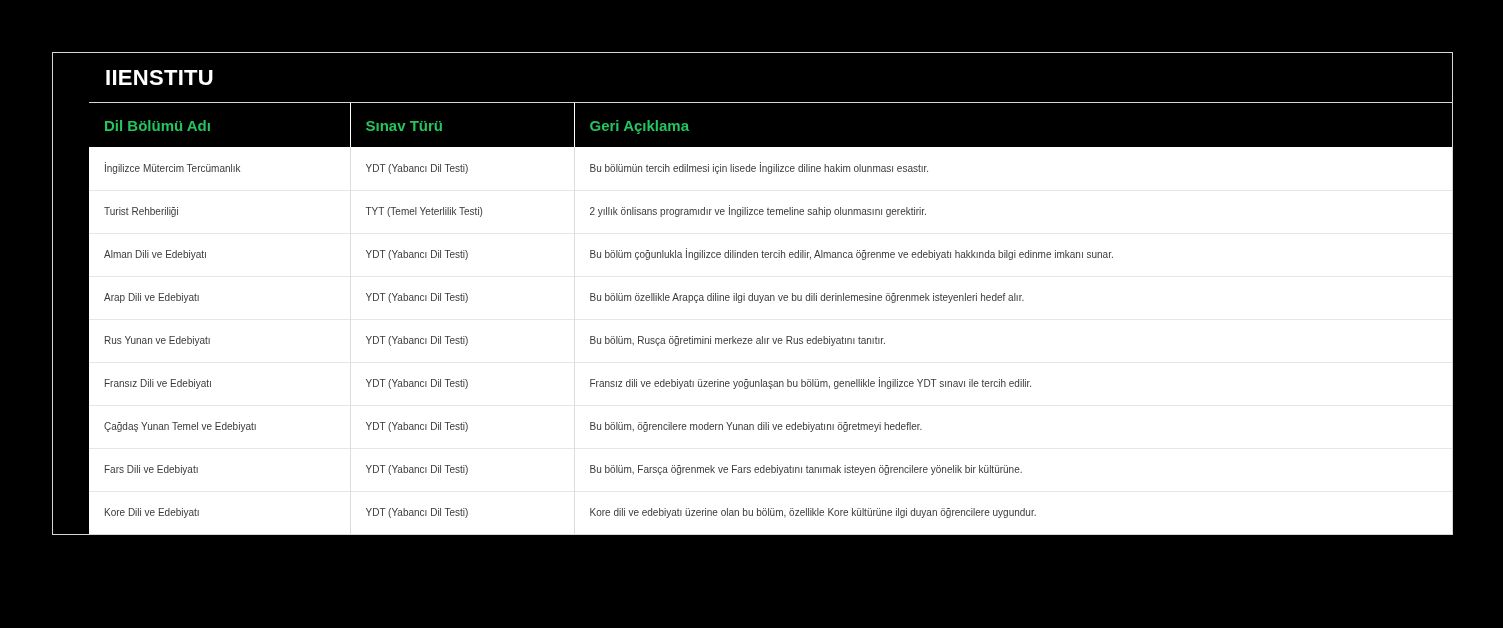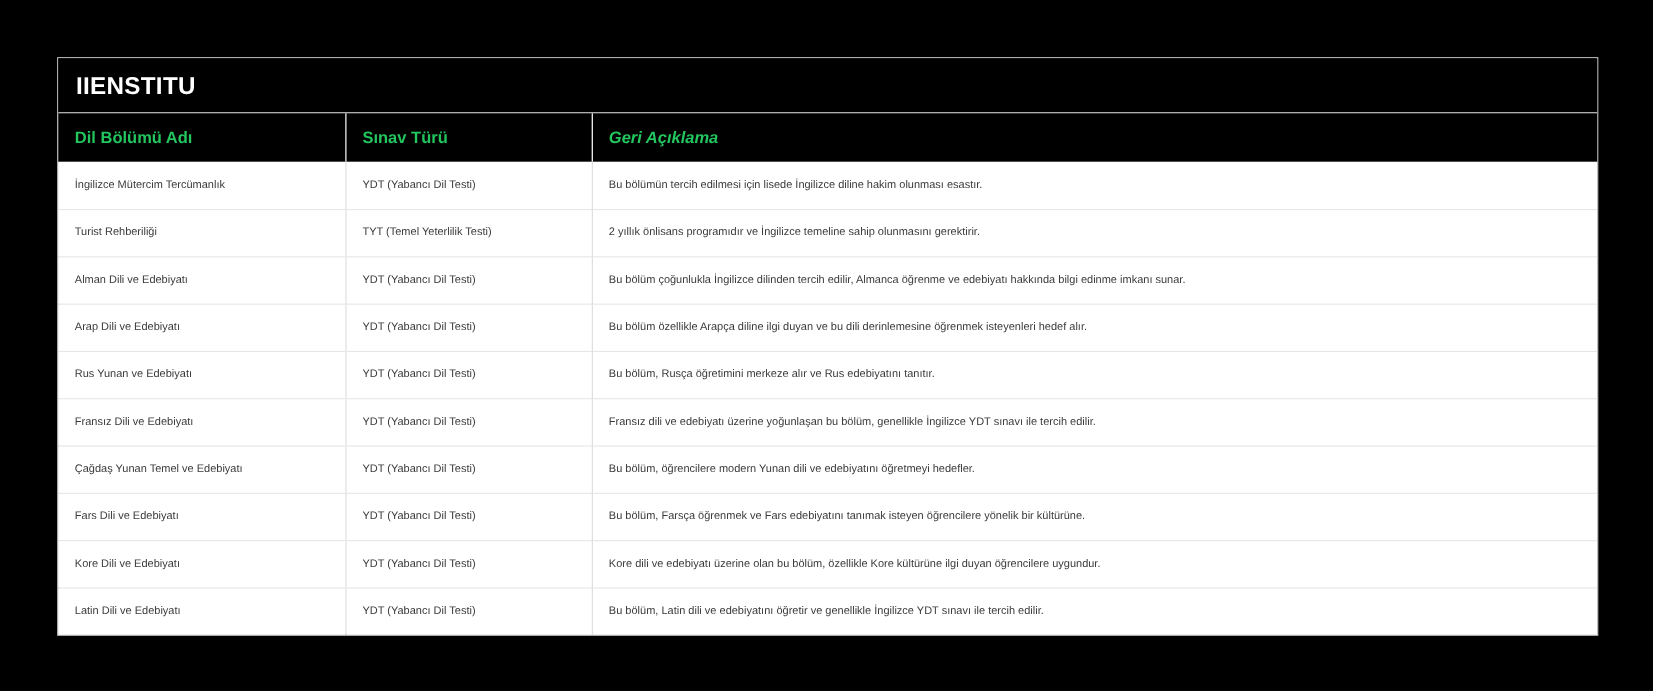--- a/index.html
+++ b/index.html
@@ -1,34 +1,34 @@
 <!DOCTYPE html>
 <html><head>
 <meta charset="utf-8">
 <style>
   * { margin:0; padding:0; box-sizing:border-box; }
   html,body { width:1503px; height:628px; background:#000; overflow:hidden;
     font-family:"Liberation Sans","DejaVu Sans",sans-serif; }
   .panel {
     position:absolute; left:52px; top:52px; width:1401px;
-    border:1px solid #d6d6d6; background:#000;
+    border:1px solid #d6d6d6; background:#000;padding-left:36px;
   }
   .title-bar {
     height:50px; line-height:49px; padding-left:16px;
     background:#000; color:#fff; font-size:22px; font-weight:700;
     letter-spacing:.3px; border-bottom:1px solid #d6d6d6;
   }
   table { width:100%; border-collapse:collapse; table-layout:fixed; background:#fff; }
   col.c1 { width:261px; } col.c2 { width:224px; } col.c3 { width:auto; }
   thead th {
     background:#000; color:#22c55e; text-align:left;
     font-size:15px; font-weight:700; height:44px;
     padding:0 10px 0 15px; border-right:1px solid #fff;
   }
-  thead th:last-child { border-right:none;font-style:italic; }
+  thead th:last-child { border-right:none; }
   tbody td {
     background:#fff; color:#3a3a3a; font-size:10px; height:43px;
     padding:0 10px 0 15px; border-right:1px solid #dcdcdc;
     white-space:nowrap; overflow:hidden;
   }
   tbody td:last-child { border-right:none; }
   tbody tr + tr td { border-top:1px solid #e6e6e6;margin-top:15px; }
 </style>
 </head>
 <body>
@@ -87,20 +87,15 @@
         <tr>
           <td>Fars Dili ve Edebiyatı</td>
           <td>YDT (Yabancı Dil Testi)</td>
           <td>Bu bölüm, Farsça öğrenmek ve Fars edebiyatını tanımak isteyen öğrencilere yönelik bir kültürüne.</td>
         </tr>
         <tr>
           <td>Kore Dili ve Edebiyatı</td>
           <td>YDT (Yabancı Dil Testi)</td>
           <td>Kore dili ve edebiyatı üzerine olan bu bölüm, özellikle Kore kültürüne ilgi duyan öğrencilere uygundur.</td>
         </tr>
-        <tr>
-          <td>Latin Dili ve Edebiyatı</td>
-          <td>YDT (Yabancı Dil Testi)</td>
-          <td>Bu bölüm, Latin dili ve edebiyatını öğretir ve genellikle İngilizce YDT sınavı ile tercih edilir.</td>
-        </tr>
       </tbody>
   </table>
 </div>
 
 </body></html>

